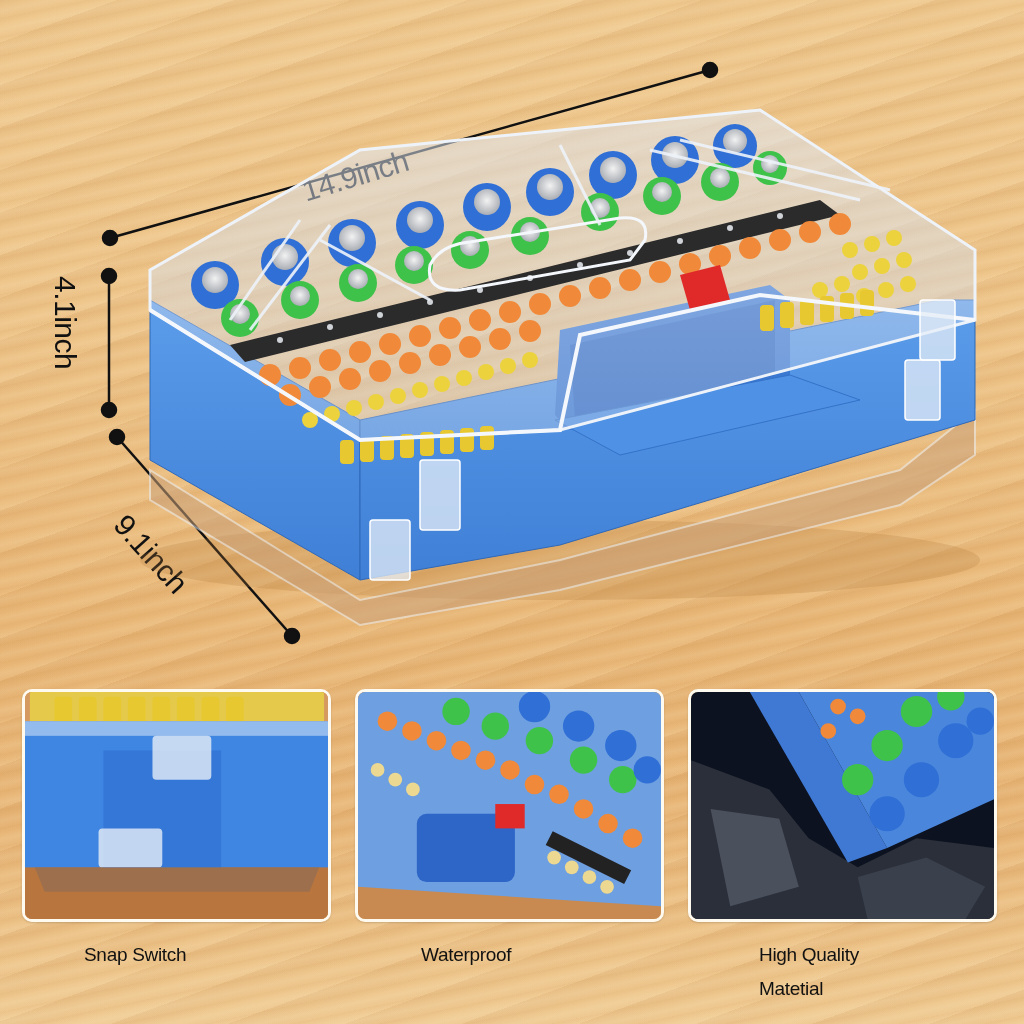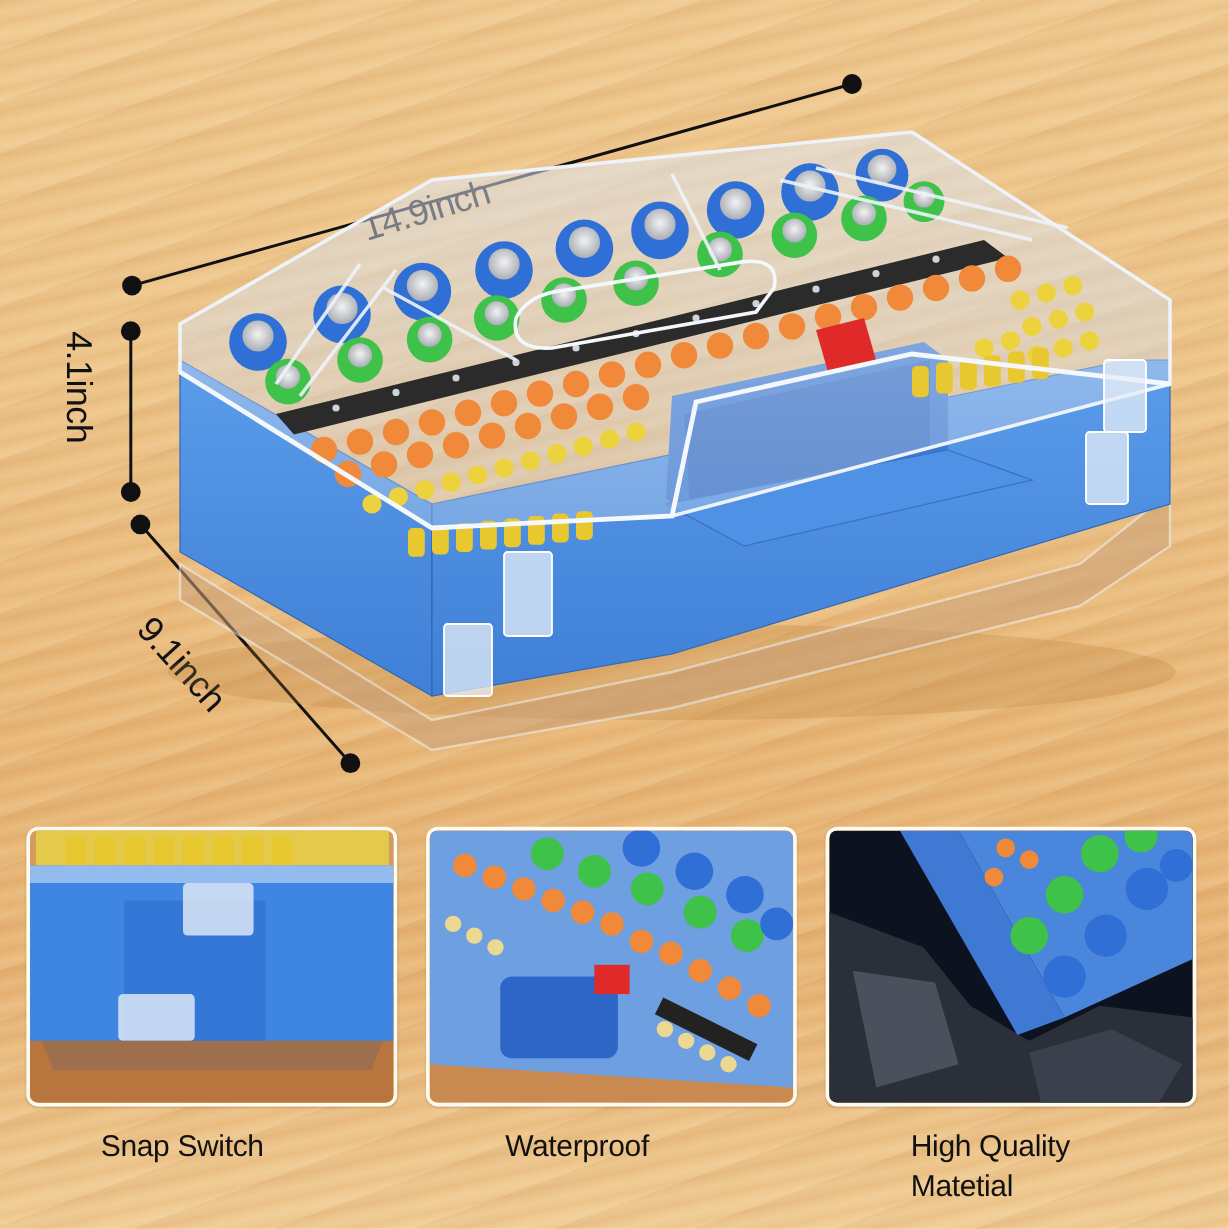--- a/index.html
+++ b/index.html
@@ -33,21 +33,21 @@
       position: absolute; top: 689px; height: 233px;
       border: 3px solid #fffaf0; border-radius: 10px; overflow: hidden;
       box-shadow: 0 1px 2px rgba(0,0,0,0.15);
     }
     .panel svg { width: 100%; height: 100%; display: block; }
     .panel-1 { left: 22px; width: 309px; }
     .panel-2 { left: 355px; width: 309px; }
     .panel-3 { left: 688px; width: 309px; }
 
     .caption {
-      position: absolute; top: 938px; color: #111; font-size: 25px;
+      position: absolute; top: 938px; color: #111; font-size: 19px;
       line-height: 34px; text-align: left; letter-spacing: -0.3px;
     }
     .caption-1 { left: 84px; }
     .caption-2 { left: 421px; }
     .caption-3 { left: 759px; }
   </style>
 </head>
 <body>
 
 <div class="stage">

